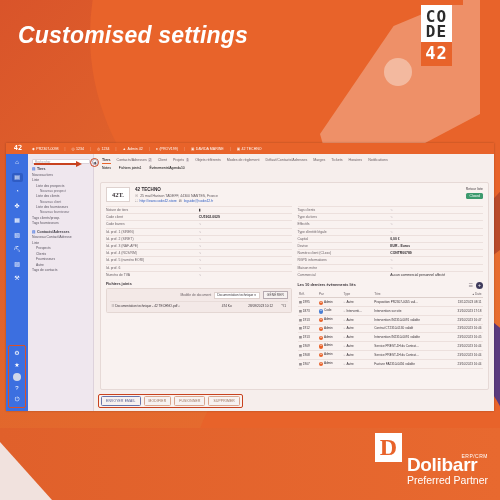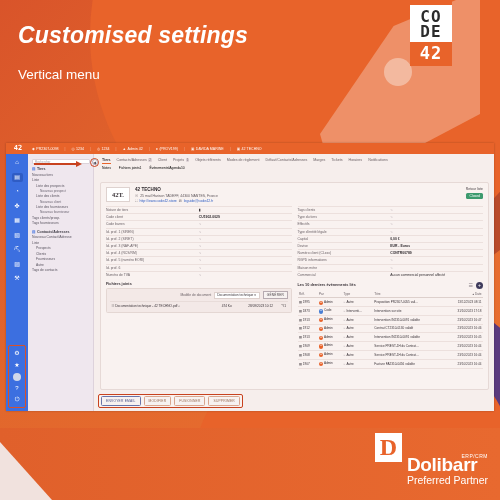--- a/index.html
+++ b/index.html
@@ -50,21 +50,21 @@
   
   .headline {
     position: absolute; left: 18px; top: 22px; z-index: 6;
     color: #fff; font-size: 23px; font-weight: bold; font-style: italic;
     letter-spacing: .2px;
   }
   .bullets { position: absolute; left: 18px; top: 66px; z-index: 6; }
   .bullets div { color: #fff; font-size: 13.5px; line-height: 17.5px; }
 
   
-  .logo42 { position: absolute; right: 48px; top: 0px; z-index: 8; width: 42px; }
+  .logo42 { position: absolute; right: 48px; top: 0px; z-index: 8; width: 31px; }
   .logo42 .bar { height: 5px; background:#e8632a; width:42px; }
   .logo42 .wbox { background:#fff; padding: 4px 3px 3px 3px; }
   .logo42 .wbox span {
     display:block; font-family:"DejaVu Sans Mono", monospace; font-weight:bold;
     font-size:16px; line-height:15px; color:#2b2b2b; letter-spacing:1px; text-align:center;
   }
   .logo42 .obox { background:#e8632a; padding: 3px 3px 5px 3px; }
   .logo42 .obox span {
     display:block; font-family:"DejaVu Sans Mono", monospace; font-weight:bold;
     font-size:17px; line-height:16px; color:#fff; letter-spacing:1px; text-align:center;
@@ -245,21 +245,20 @@
 <div class="bg-swoop-light"></div>
 <div class="bg-rocket"></div>
 <div class="bg-rocket2"></div>
 <div class="bg-purple"></div>
 <div class="bg-purple2"></div>
 <div class="bg-bottom-band"></div>
 <div class="bg-white-corner"></div>
 
 <div class="headline">Customised settings</div>
 <div class="bullets">
-  <div>Vertical menu</div>
 </div>
 
 <div class="logo42">
   <div class="bar"></div>
   <div class="wbox">
     <span>CO</span>
     <span>DE</span>
   </div>
   <div class="obox">
     <span>42</span>

